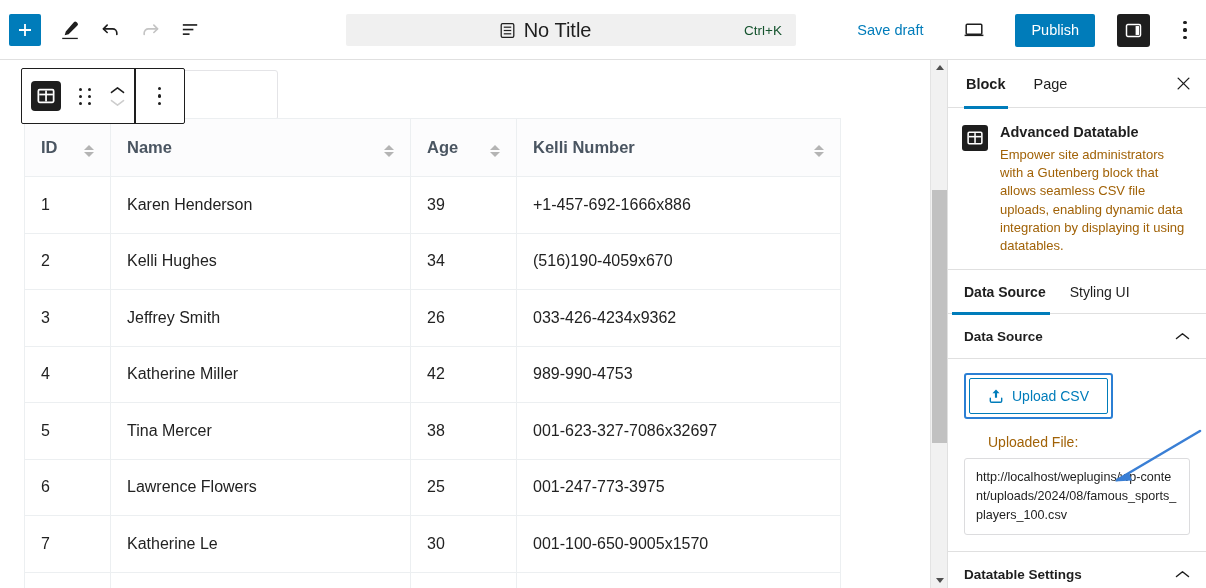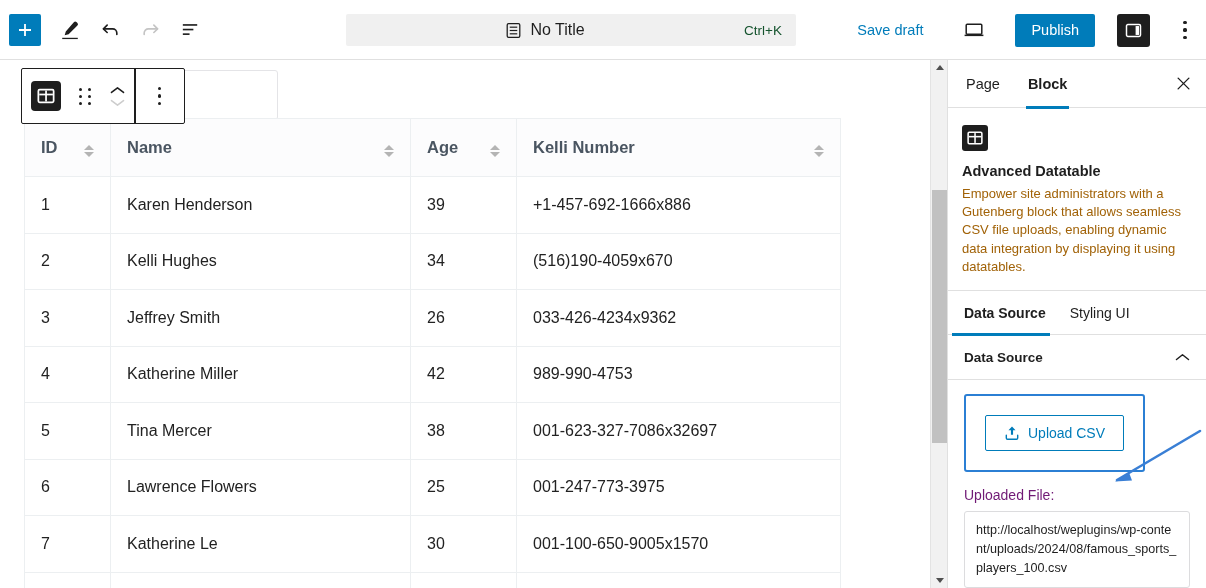--- a/index.html
+++ b/index.html
@@ -45,21 +45,21 @@
   .cmdbar {
     position: absolute; left: 346px; top: 14px;
     width: 450px; height: 32px;
     background: #f0f0f0; border-radius: 2px;
     display: flex; align-items: center; cursor: pointer;
   }
   .cmdbar-center {
     flex: 1; display: flex; align-items: center; justify-content: center; gap: 8px;
   }
   .cmdbar-title {
-    font-size: 16px; color: #1e1e1e;
+    font-size: 20px; color: #1e1e1e;
   }
   .cmdbar-shortcut {
     font-size: 13.5px; color: #14532d; padding-right: 14px;
   }
 
   .tb-right {
     position: absolute; right: 0; top: 0; height: 60px;
     display: flex; align-items: center; gap: 16px; padding-right: 4px;
   }
   .save-draft {
@@ -230,21 +230,20 @@
   .sb-close {
     position: absolute; right: 6px; top: 50%; transform: translateY(-50%);
     width: 34px; height: 34px; display: flex; align-items: center; justify-content: center;
     cursor: pointer;
   }
 
   .sb-blockinfo {
     padding: 16px 16px 14px 14px;
     display: flex; gap: 12px; align-items: flex-start;
     border-bottom: 1px solid #e0e0e0;
-    flex-direction: column;
   }
   .sb-blockicon {
     width: 26px; height: 26px; background: #1e1e1e; border-radius: 3px;
     display: flex; align-items: center; justify-content: center; flex: 0 0 auto;
     margin-top: 1px;
   }
   .sb-blocktitle {
     font-size: 14.5px; font-weight: bold; color: #1e1e1e;
     margin-bottom: 6px;
   }
@@ -274,33 +273,33 @@
     font-size: 13.5px; font-weight: bold; color: #1e1e1e;
     cursor: pointer;
     border-bottom: 1px solid #e0e0e0;
   }
   .panel-body { padding: 14px 16px 16px 16px; }
 
   .upload-focus {
     display: inline-block;
     border: 2.5px solid #2b7fd4;
     border-radius: 3px;
-    padding: 19px;
+    padding: 3px;
   }
   .upload-btn {
     display: inline-flex; align-items: center; gap: 8px;
     border: 1px solid #007cba;
     color: #007cba; background: #fff;
     border-radius: 2px;
     font-size: 14px; font-family: "Liberation Sans", sans-serif;
     padding: 9px 18px;
     cursor: pointer;
   }
   .uploaded-label {
-    font-size: 14px; color: #701a75; margin-top: 15px; margin-bottom: 8px;
+    font-size: 14px; color: #a16207; margin-top: 15px; margin-bottom: 8px; margin-left: 24px;
   }
   .url-box {
     border: 1px solid #dcdcde; border-radius: 3px;
     padding: 9px 11px;
     font-size: 12.6px; line-height: 19px;
     color: #1e1e1e;
     word-break: break-all;
     background: #fff;
   }
 
@@ -549,22 +548,22 @@
       </div>
     <div class="thumb"></div>
     <div class="arrow bot">
         <div class="tri-dn"></div>
       </div>
   </div>
 
   <div class="sidebar">
 
     <div class="sb-tabs">
+      <div class="sb-tab active">Block</div>
       <div class="sb-tab">Page</div>
-      <div class="sb-tab active">Block</div>
       <div class="sb-close">
         <svg width="17" height="17" viewBox="0 0 18 18">
           <path d="M3.3 3.3 14.7 14.7M14.7 3.3 3.3 14.7" stroke="#1e1e1e" stroke-width="1.45" stroke-linecap="round"></path>
         </svg>
       </div>
     </div>
 
     <div class="sb-blockinfo">
       <div class="sb-blockicon">
         <svg width="18" height="18" viewBox="0 0 22 22">

